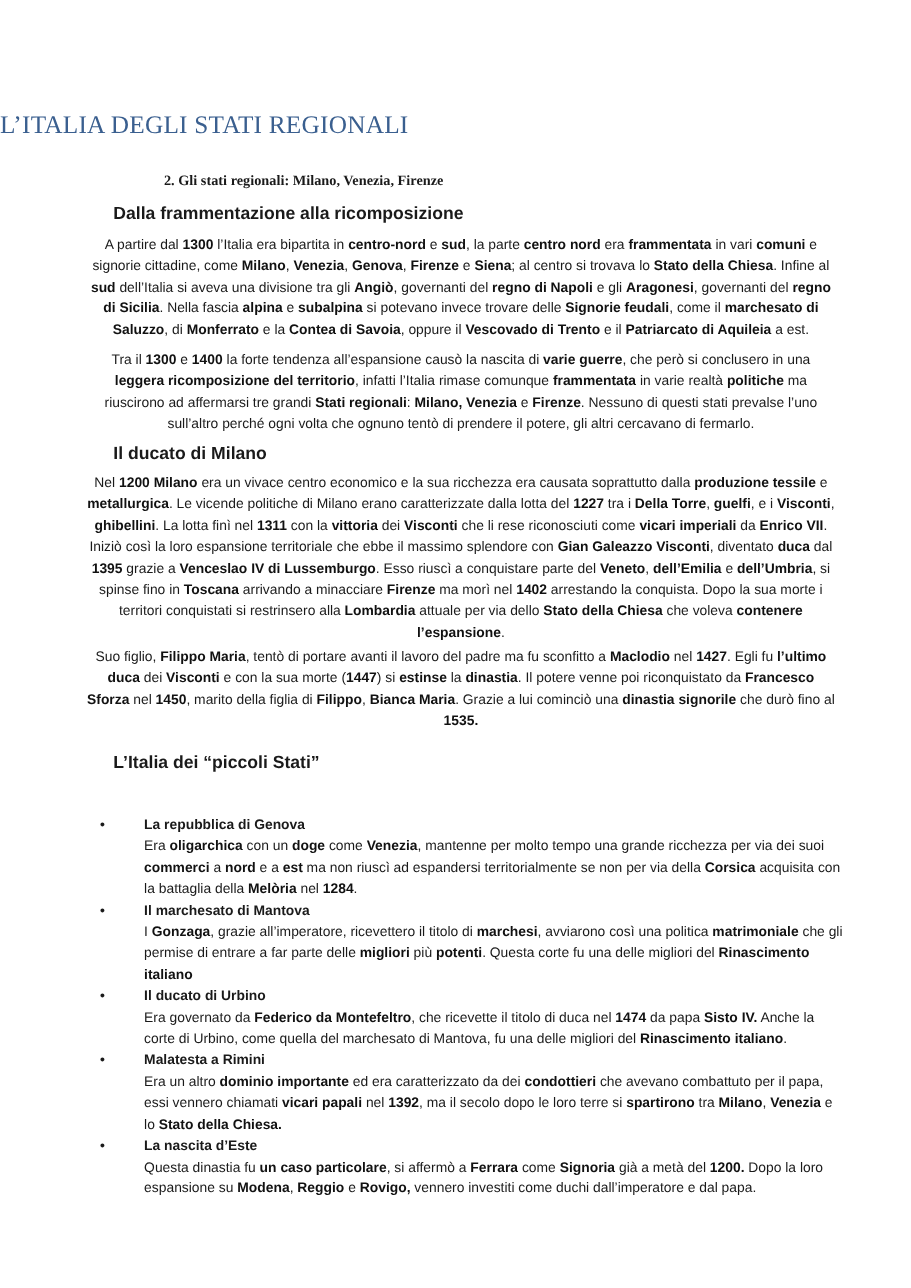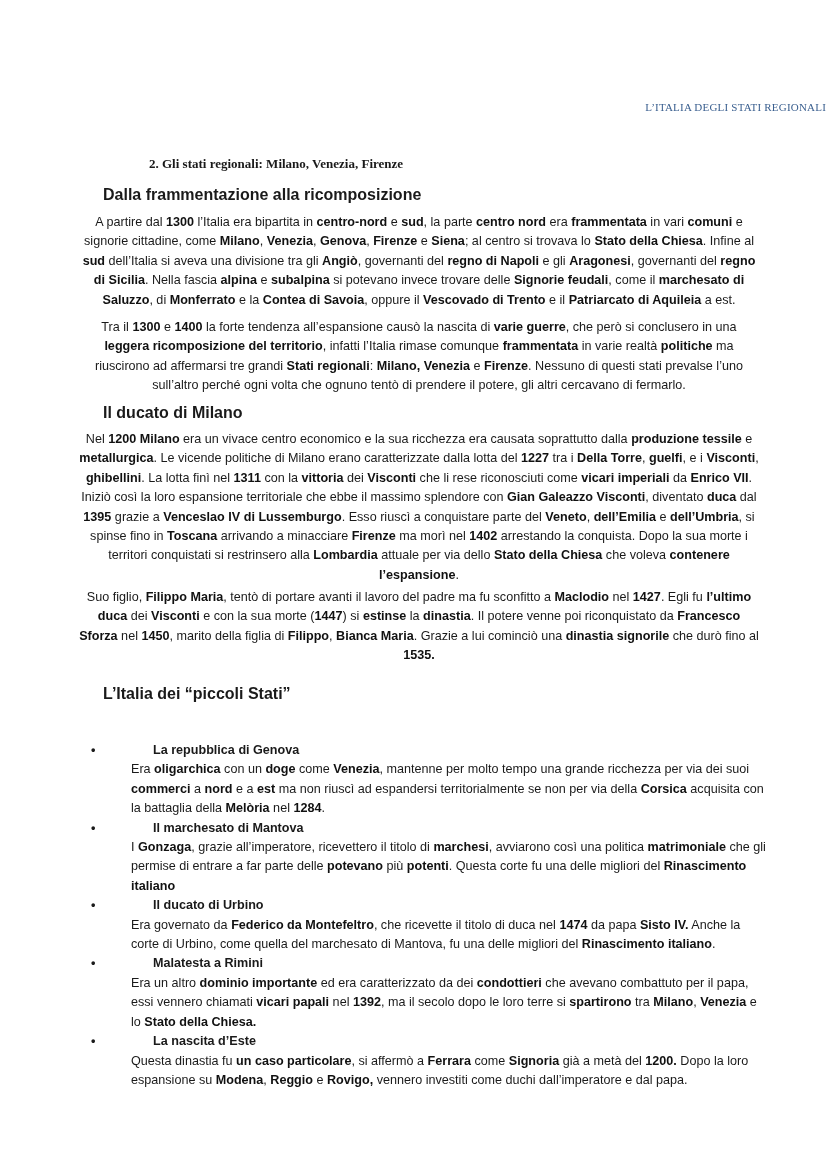--- a/index.html
+++ b/index.html
@@ -1,29 +1,29 @@
 <!DOCTYPE html>
 <html><head>
 <meta charset="utf-8">
 <style>
   html, body { margin: 0; padding: 0; background: #ffffff; }
   body { width: 828px; height: 1171px; position: relative; overflow: hidden;
          font-family: "Liberation Sans", sans-serif; color: #1a1a1a; }
   .page { position: absolute; left: 0; top: 0; width: 828px; height: 1171px; }
-  .title { position: absolute; top: 101px; left: 0; width: 826px; text-align: right;
-           font-family: "Liberation Serif", serif; font-size: 11px; color: #3a5f8f;
+  .title { position: absolute; top: 101px; left: 0; width: 826px; text-align: left;
+           font-family: "Liberation Serif", serif; font-size: 23px; color: #3a5f8f;
            letter-spacing: 0.2px; }
   .subtitle { position: absolute; top: 156px; left: 149px; font-weight: bold; font-size: 13px; font-family: Liberation Serif, serif; }
   .section { position: absolute; left: 79px; font-weight: bold; font-size: 16px; margin-left: 24px; }
   .para { position: absolute; left: 79px; width: 680px; font-size: 12.6px; line-height: 19.4px; margin: 0; text-align: center; }
   .para b, .item-body b { font-weight: bold; color: #111; }
   .list { position: absolute; left: 79px; top: 741px; width: 690px; margin: 0; padding: 0; list-style: none; }
   .list-item { position: relative; padding-left: 52px; font-size: 12.6px; line-height: 19.4px; }
   .bullet { position: absolute; left: 12px; top: 0; font-weight: bold; }
-  .item-title { font-weight: bold; display: block; margin-left: 22px; }
+  .item-title { font-weight: bold; display: block; }
   .item-body { display: block; width: 638px; }
 </style>
 </head>
 <body>
 
 <div class="page">
   <div class="title">L’ITALIA DEGLI STATI REGIONALI</div>
   <div class="subtitle">2. Gli stati regionali: Milano, Venezia, Firenze</div>
 
   <div class="section" style="top:186px">Dalla frammentazione alla ricomposizione</div>
@@ -38,21 +38,21 @@
 
   <ul class="list">
     <li class="list-item">
       <span class="bullet">•</span>
       <span class="item-title">La repubblica di Genova</span>
       <span class="item-body"><span>Era </span><b>oligarchica</b><span> con un </span><b>doge</b><span> come </span><b>Venezia</b><span>, mantenne per molto tempo una grande ricchezza per via dei suoi </span><b>commerci</b><span> a </span><b>nord</b><span> e a </span><b>est</b><span> ma non riuscì ad espandersi territorialmente se non per via della </span><b>Corsica</b><span> acquisita con la battaglia della </span><b>Melòria</b><span> nel </span><b>1284</b><span>.</span></span>
     </li>
     <li class="list-item">
       <span class="bullet">•</span>
       <span class="item-title">Il marchesato di Mantova</span>
-      <span class="item-body"><span>I </span><b>Gonzaga</b><span>, grazie all’imperatore, ricevettero il titolo di </span><b>marchesi</b><span>, avviarono così una politica </span><b>matrimoniale</b><span> che gli permise di entrare a far parte delle </span><b>potevano</b><span> più </span><b>potenti</b><span>. Questa corte fu una delle migliori del </span><b>Rinascimento italiano</b></span>
+      <span class="item-body"><span>I </span><b>Gonzaga</b><span>, grazie all’imperatore, ricevettero il titolo di </span><b>marchesi</b><span>, avviarono così una politica </span><b>matrimoniale</b><span> che gli permise di entrare a far parte delle </span><b>migliori</b><span> più </span><b>potenti</b><span>. Questa corte fu una delle migliori del </span><b>Rinascimento italiano</b></span>
     </li>
     <li class="list-item">
       <span class="bullet">•</span>
       <span class="item-title">Il ducato di Urbino</span>
       <span class="item-body"><span>Era governato da </span><b>Federico da Montefeltro</b><span>, che ricevette il titolo di duca nel </span><b>1474</b><span> da papa </span><b>Sisto IV.</b><span> Anche la corte di Urbino, come quella del marchesato di Mantova, fu una delle migliori del </span><b>Rinascimento italiano</b><span>.</span></span>
     </li>
     <li class="list-item">
       <span class="bullet">•</span>
       <span class="item-title">Malatesta a Rimini</span>
       <span class="item-body"><span>Era un altro </span><b>dominio importante</b><span> ed era caratterizzato da dei </span><b>condottieri</b><span> che avevano combattuto per il papa, essi vennero chiamati </span><b>vicari papali</b><span> nel </span><b>1392</b><span>, ma il secolo dopo le loro terre si </span><b>spartirono</b><span> tra </span><b>Milano</b><span>, </span><b>Venezia</b><span> e lo </span><b>Stato della Chiesa.</b></span>

